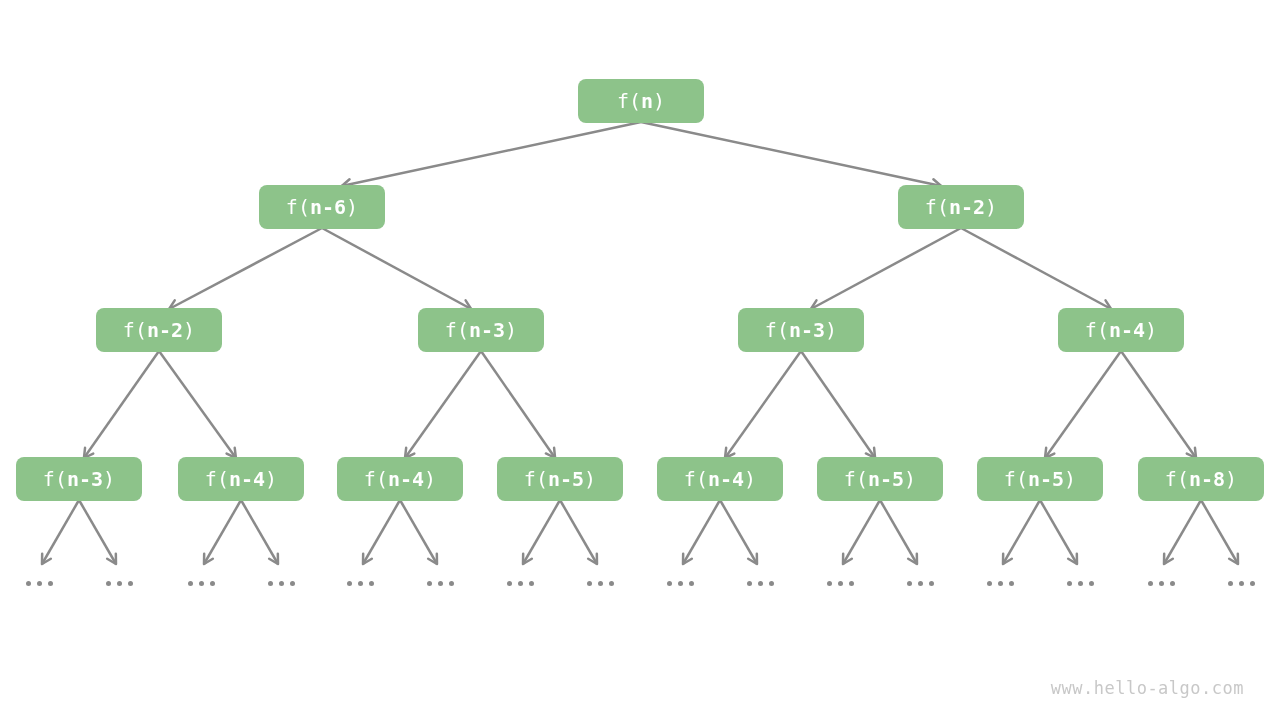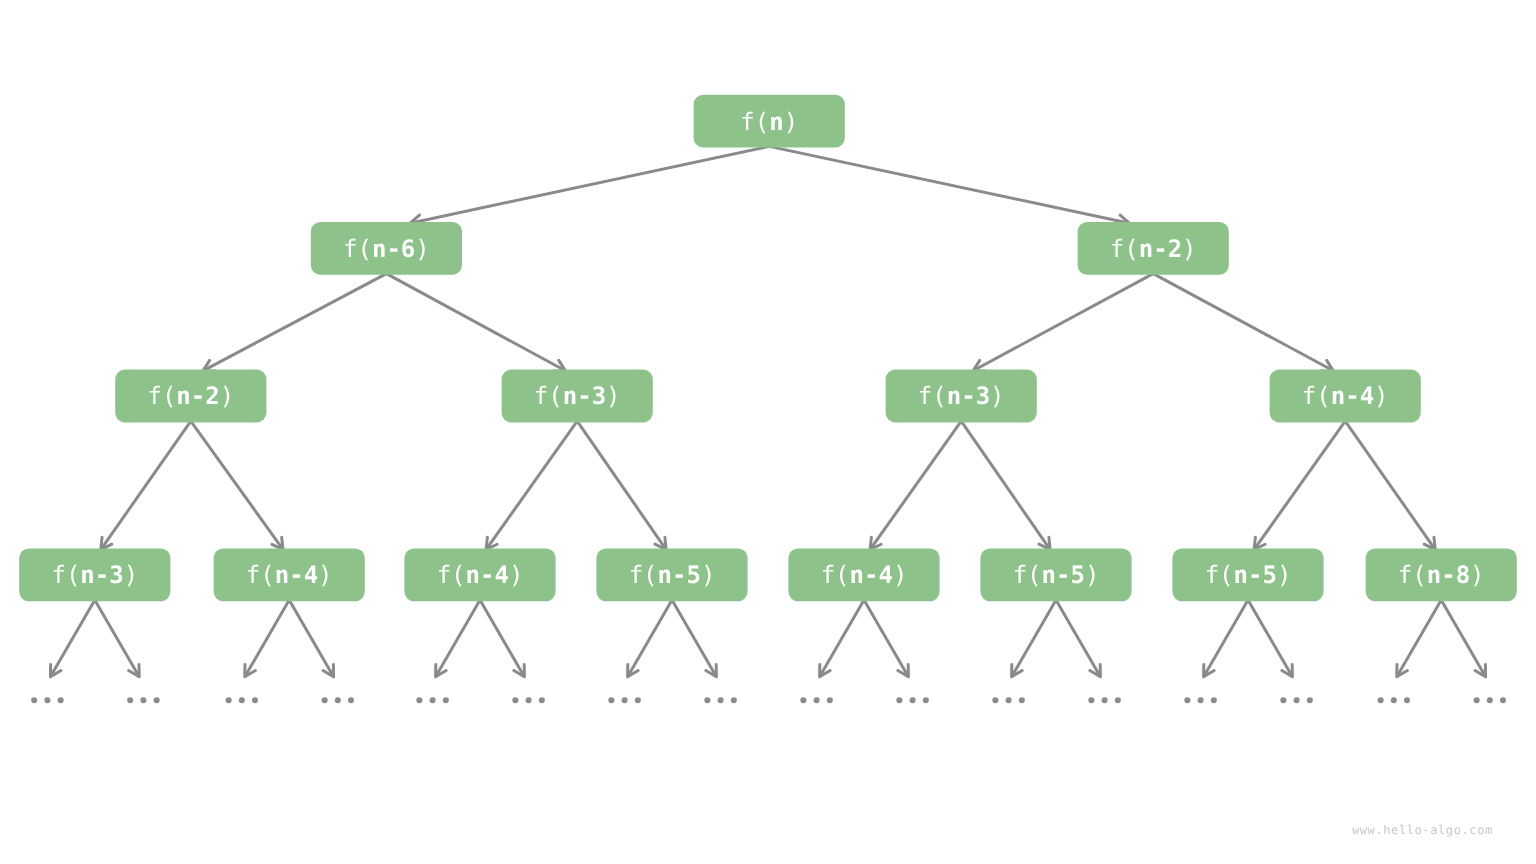--- a/index.html
+++ b/index.html
@@ -44,21 +44,21 @@
   .ellipsis .dot {
     width: 5px;
     height: 5px;
     border-radius: 50%;
     background: var(--edge, #8A8A8A);
   }
   .watermark {
     position: absolute;
     right: 36px;
     bottom: 22px;
-    font-size: 10px;
+    font-size: 17px;
     letter-spacing: 0.5px;
     color: var(--wm, #C8C8C8);
   }
 </style>
 </head>
 <body>
 
 <div class="canvas" style="--green: #8DC38A; --node-text: #FFFFFF; --edge: #8A8A8A; --wm: #C8C8C8; --bg: #FFFFFF;">
   <svg id="edges" xmlns="http://www.w3.org/2000/svg">
     <defs>

